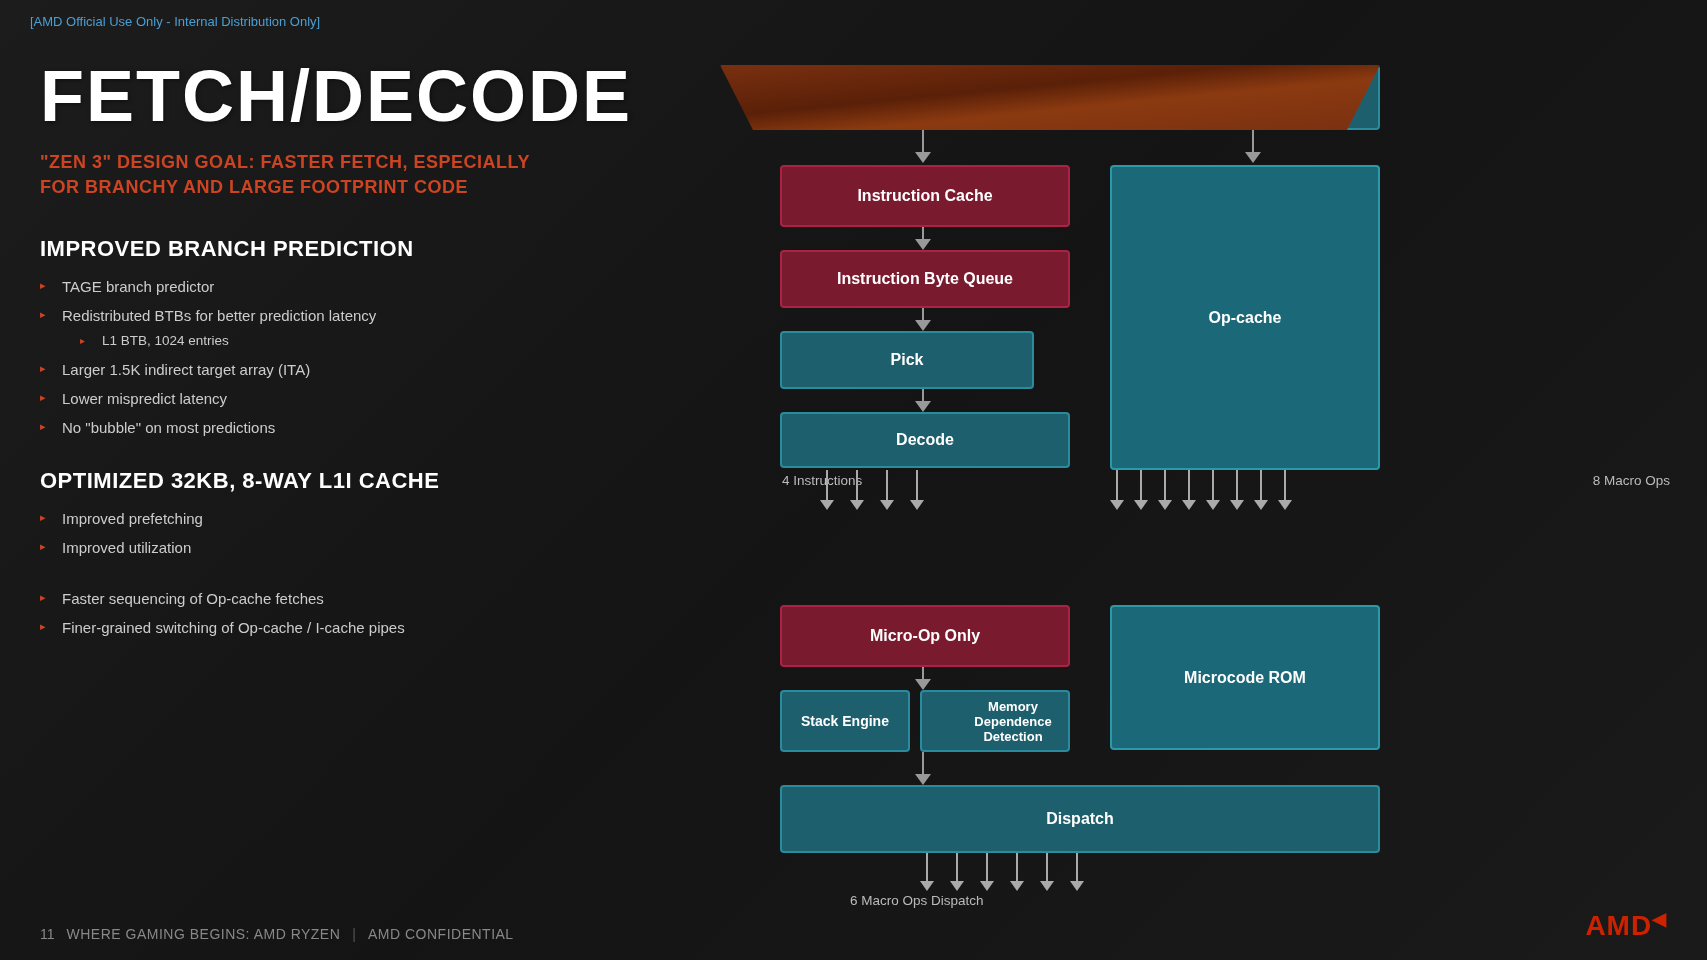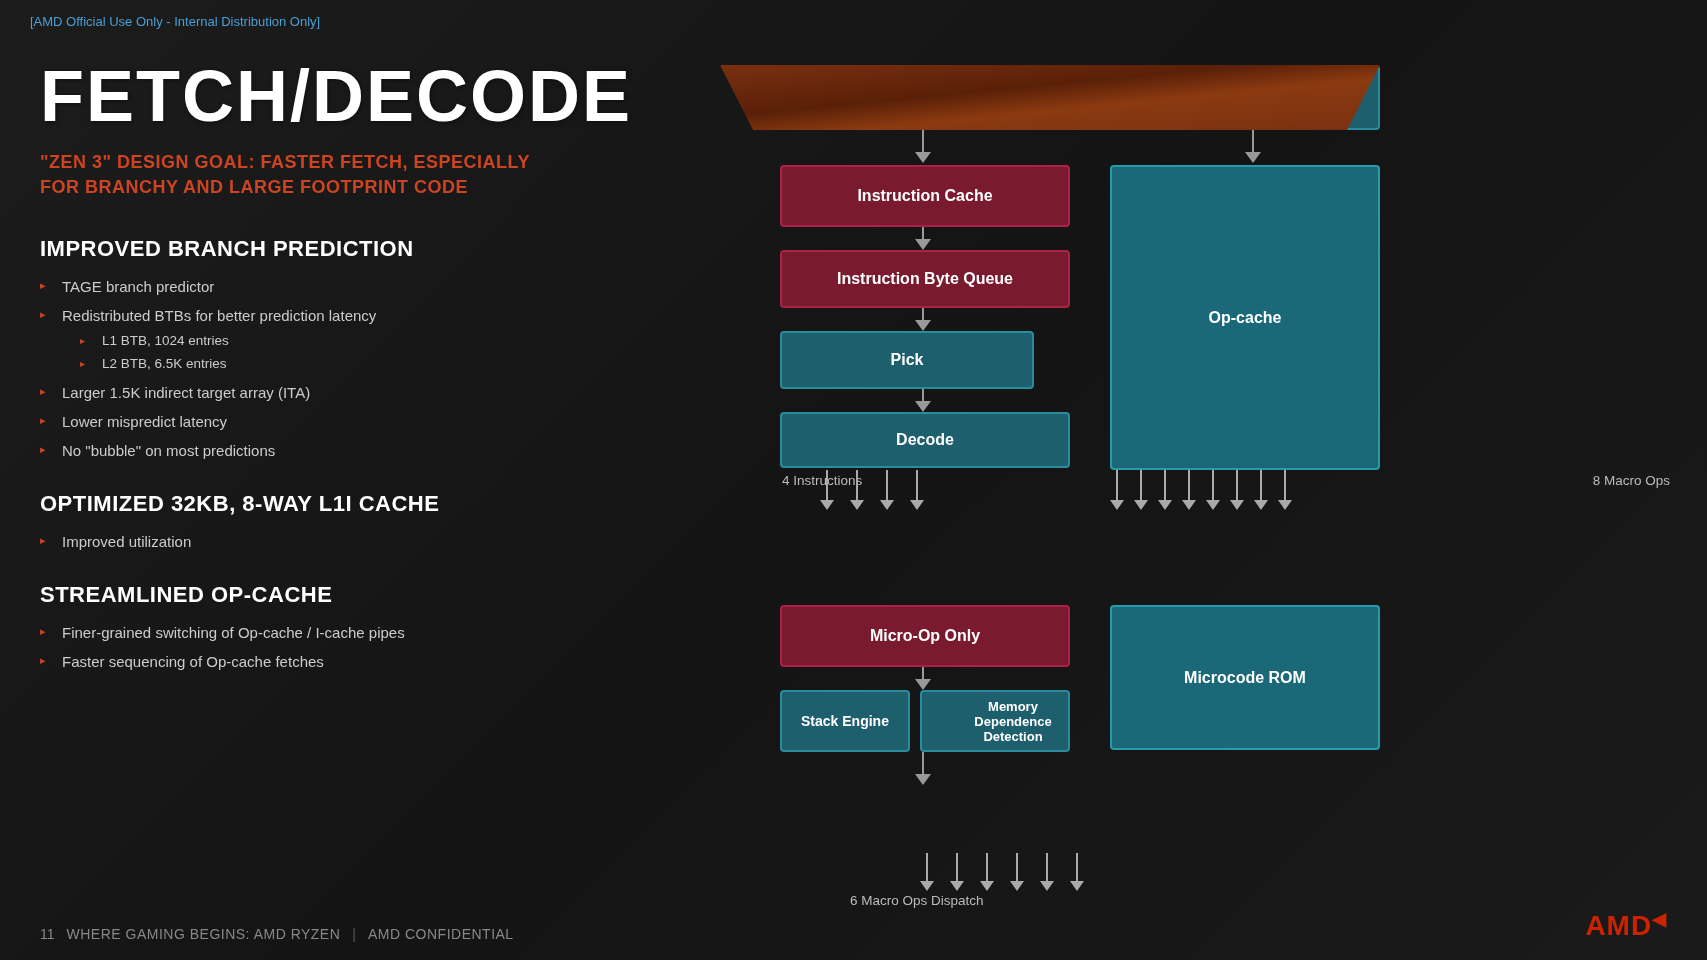--- a/index.html
+++ b/index.html
@@ -288,41 +288,40 @@
     </div>
 
     <div class="section">
       <div class="section-title">IMPROVED BRANCH PREDICTION</div>
       <ul class="bullet-list">
         <li><span>TAGE branch predictor</span></li>
         <li>
           <span>Redistributed BTBs for better prediction latency</span>
           <ul class="sub-list">
             <li><span>L1 BTB, 1024 entries</span></li>
-            <li><span>L2 BTB, 6.5K entries</span></li>
           </ul>
         </li>
         <li><span>Larger 1.5K indirect target array (ITA)</span></li>
         <li><span>Lower mispredict latency</span></li>
         <li><span>No "bubble" on most predictions</span></li>
       </ul>
     </div>
 
     <div class="section">
       <div class="section-title">OPTIMIZED 32KB, 8-WAY L1I CACHE</div>
       <ul class="bullet-list">
+        <li><span>Improved prefetching</span></li>
         <li><span>Improved utilization</span></li>
       </ul>
     </div>
 
     <div class="section">
-      <div class="section-title">STREAMLINED OP-CACHE</div>
       <ul class="bullet-list">
+        <li><span>Faster sequencing of Op-cache fetches</span></li>
         <li><span>Finer-grained switching of Op-cache / I-cache pipes</span></li>
-        <li><span>Faster sequencing of Op-cache fetches</span></li>
       </ul>
     </div>
   </div>
 
   <div class="diagram-panel">
 
     <div class="diag-box box-dark-teal" id="bp-box">
       <span>Branch Prediction</span>
     </div>
 
@@ -446,20 +445,23 @@
 
     <div class="diag-box box-teal" id="mcrom-box">
       <span>Microcode ROM</span>
     </div>
 
     <div style="position:absolute; top:687px; left:195px; display:flex; flex-direction:column; align-items:center;">
       <div style="width:2px; height:22px; background:#999;"></div>
       <div style="width:0; height:0; border-left:8px solid transparent; border-right:8px solid transparent; border-top:11px solid #999;"></div>
     </div>
 
+    <div class="diag-box box-dark-teal" id="dispatch-box">
+      <span>Dispatch</span>
+    </div>
 
     <div style="position:absolute; top:788px; left:200px; display:flex; gap:16px;">
       <div class="single-arrow">
         <div class="shaft" style="height:28px;"></div>
         <div class="head"></div>
       </div>
       <div class="single-arrow">
         <div class="shaft" style="height:28px;"></div>
         <div class="head"></div>
       </div>

